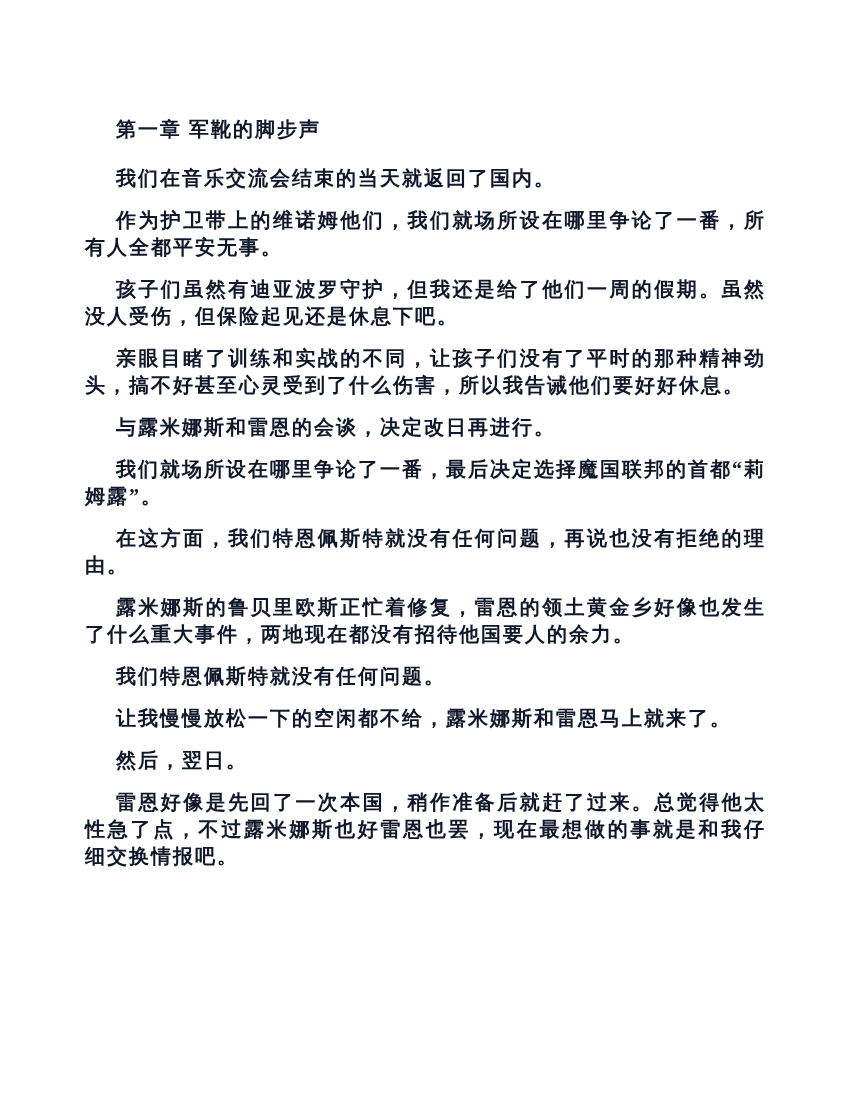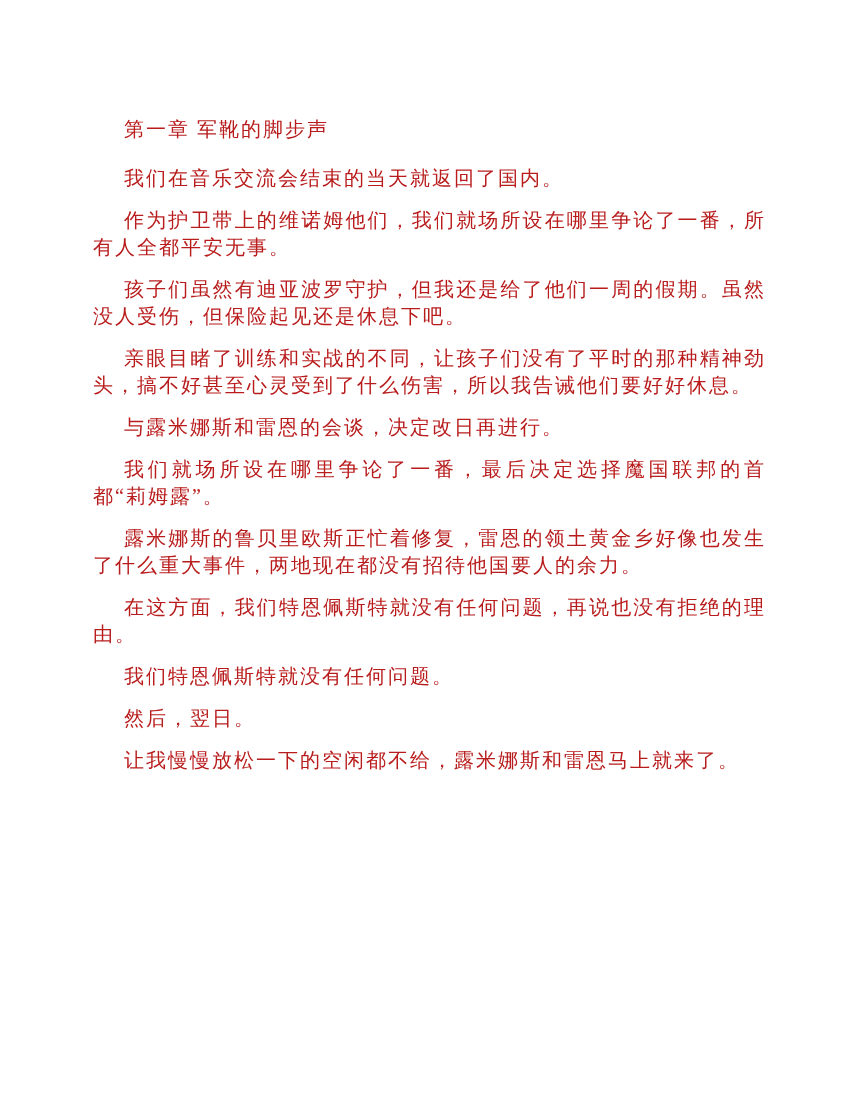--- a/index.html
+++ b/index.html
@@ -14,44 +14,46 @@
     background: #ffffff;
     overflow: hidden;
   }
   .content {
     position: absolute;
     left: 85px;
     top: 116px;
     width: 681px;
   }
   .content p {
-    margin: 0 0 15px 8px;
+    margin: 0 0 15px 0;
     font-family: "Liberation Serif", "DejaVu Serif", serif;
     font-size: 20px;
     line-height: 27px;
     letter-spacing: 2px;
-    color: #b91c1c;
+    color: #0f172a;
     text-indent: 31px;
     text-align: justify;
+    font-weight: bold;
   }
   .content p.chapter-title {
     margin-bottom: 22px;
   }
 </style>
 </head>
 <body>
 
 <div class="page">
   <div class="content">
     <p class="chapter-title">第一章 军靴的脚步声</p>
     <p>我们在音乐交流会结束的当天就返回了国内。</p>
     <p>作为护卫带上的维诺姆他们，我们就场所设在哪里争论了一番，所有人全都平安无事。</p>
     <p>孩子们虽然有迪亚波罗守护，但我还是给了他们一周的假期。虽然没人受伤，但保险起见还是休息下吧。</p>
     <p>亲眼目睹了训练和实战的不同，让孩子们没有了平时的那种精神劲头，搞不好甚至心灵受到了什么伤害，所以我告诫他们要好好休息。</p>
     <p>与露米娜斯和雷恩的会谈，决定改日再进行。</p>
     <p>我们就场所设在哪里争论了一番，最后决定选择魔国联邦的首都“莉姆露”。</p>
+    <p>在这方面，我们特恩佩斯特就没有任何问题，再说也没有拒绝的理由。</p>
     <p>露米娜斯的鲁贝里欧斯正忙着修复，雷恩的领土黄金乡好像也发生了什么重大事件，两地现在都没有招待他国要人的余力。</p>
-    <p>在这方面，我们特恩佩斯特就没有任何问题，再说也没有拒绝的理由。</p>
     <p>我们特恩佩斯特就没有任何问题。</p>
+    <p>让我慢慢放松一下的空闲都不给，露米娜斯和雷恩马上就来了。</p>
     <p>然后，翌日。</p>
-    <p>让我慢慢放松一下的空闲都不给，露米娜斯和雷恩马上就来了。</p>
+    <p>雷恩好像是先回了一次本国，稍作准备后就赶了过来。总觉得他太性急了点，不过露米娜斯也好雷恩也罢，现在最想做的事就是和我仔细交换情报吧。</p>
   </div>
 </div>
 
 </body></html>

